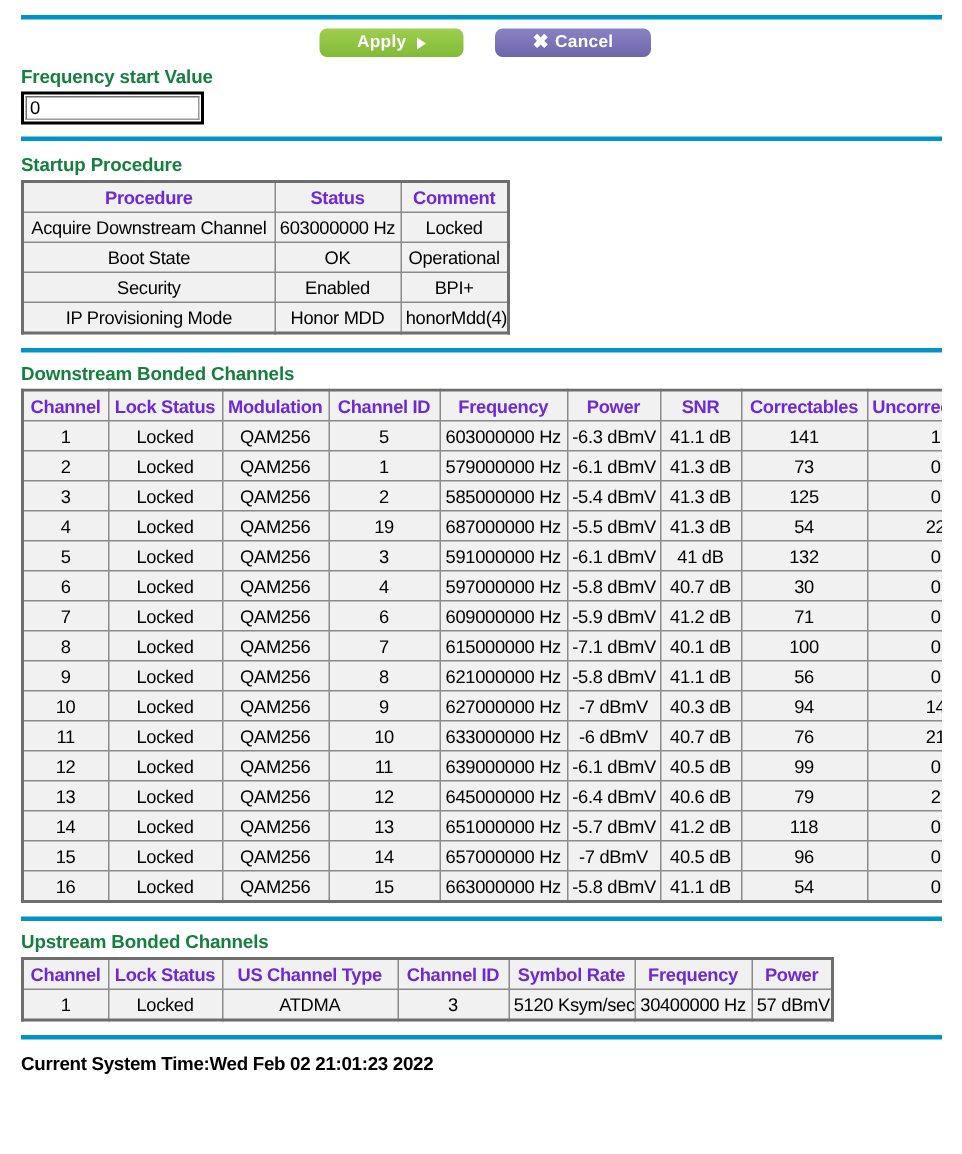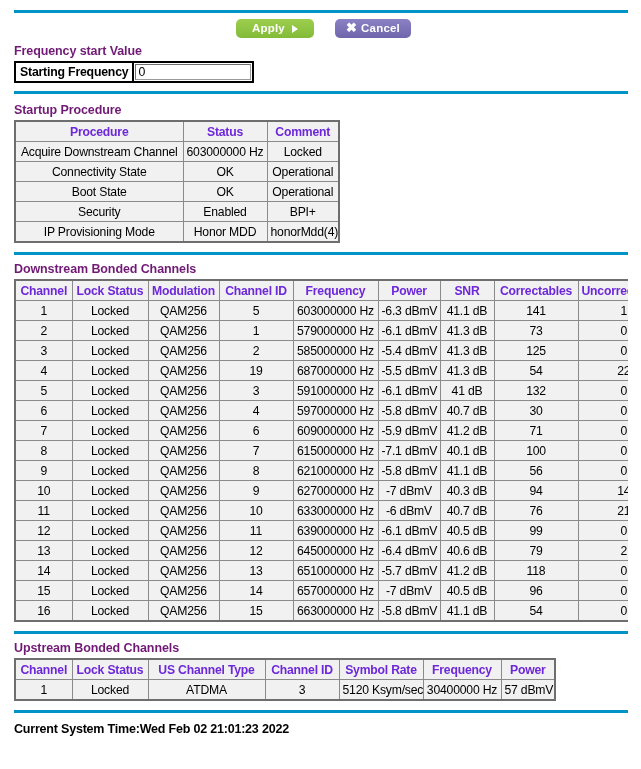--- a/index.html
+++ b/index.html
@@ -42,21 +42,21 @@
   }
   .btn {
     border: none;
     border-radius: 5px;
     color: #ffffff;
     font-size: 11.5px;
     font-weight: bold;
     letter-spacing: .2px;
     height: 19px;
     line-height: 19px;
-    padding: 0 11px;
+    padding: 0 25px;
     display: inline-flex;
     align-items: center;
     gap: 7px;
     cursor: pointer;
     font-family: "Liberation Sans", sans-serif;
   }
   .btn-apply {
     background: linear-gradient(#9ece4e, #82bb38);
     min-width: 78px;
     justify-content: center;
@@ -79,21 +79,21 @@
     font-size: 13px;
     font-weight: bold;
     line-height: 1;
     transform: translateY(-1px);
   }
 
   
   .sec-title {
     font-size: 12.5px;
     font-weight: bold;
-    color: #701a75;
+    color: #15803d;
     margin: 0 0 3px 0;
     letter-spacing: -.1px;
   }
   .desc {
     font-size: 12.3px;
     line-height: 15.5px;
     margin: 0 0 6px 0;
     letter-spacing: -.15px;
   }
   .block-gap-1 { margin-top: 9px; }
@@ -209,21 +209,20 @@
       <span>Cancel</span>
     </button>
   </div>
 
   <div class="content">
 
     
     <div class="sec-title">Frequency start Value</div>
 
     <div class="freq-box">
-      <div class="freq-label">Starting Frequency</div>
       <input class="freq-input" type="text" value="0" style="">
     </div>
   </div>
 
   <div class="hrule" style="margin-top:8px;"></div>
 
   <div class="content block-gap-1">
     <div class="sec-title">Startup Procedure</div>
     <table class="grid startup">
       <colgroup>
@@ -236,25 +235,20 @@
           <th>Procedure</th>
           <th>Status</th>
           <th>Comment</th>
         </tr>
       </thead>
       <tbody>
         <tr>
           <td class="left">Acquire Downstream Channel</td>
           <td>603000000 Hz</td>
           <td>Locked</td>
-        </tr>
-        <tr>
-          <td class="left">Connectivity State</td>
-          <td>OK</td>
-          <td>Operational</td>
         </tr>
         <tr>
           <td class="left">Boot State</td>
           <td>OK</td>
           <td>Operational</td>
         </tr>
         <tr>
           <td class="left">Security</td>
           <td>Enabled</td>
           <td>BPI+</td>

